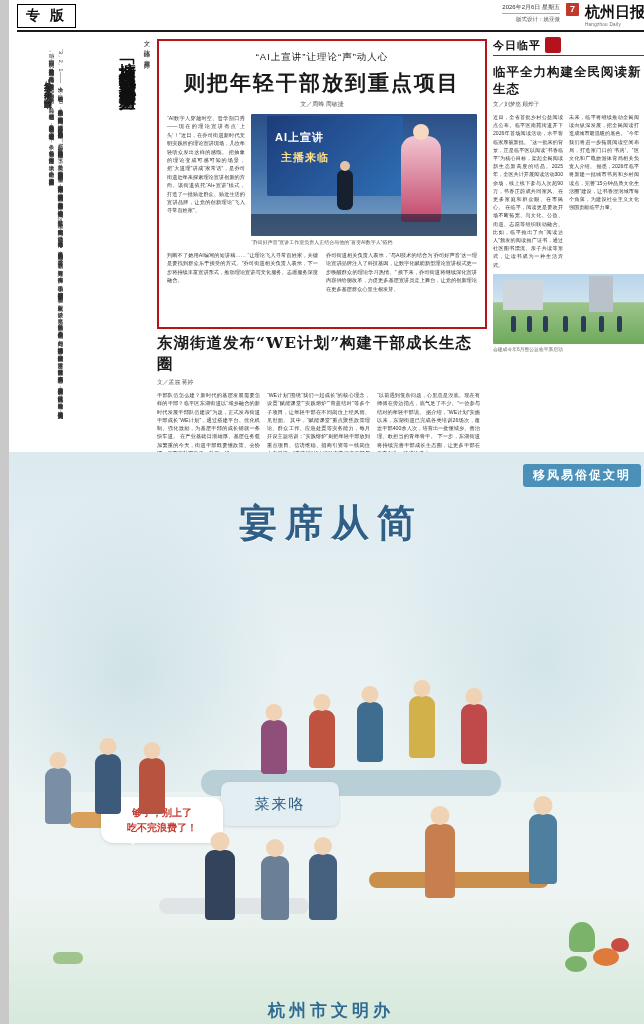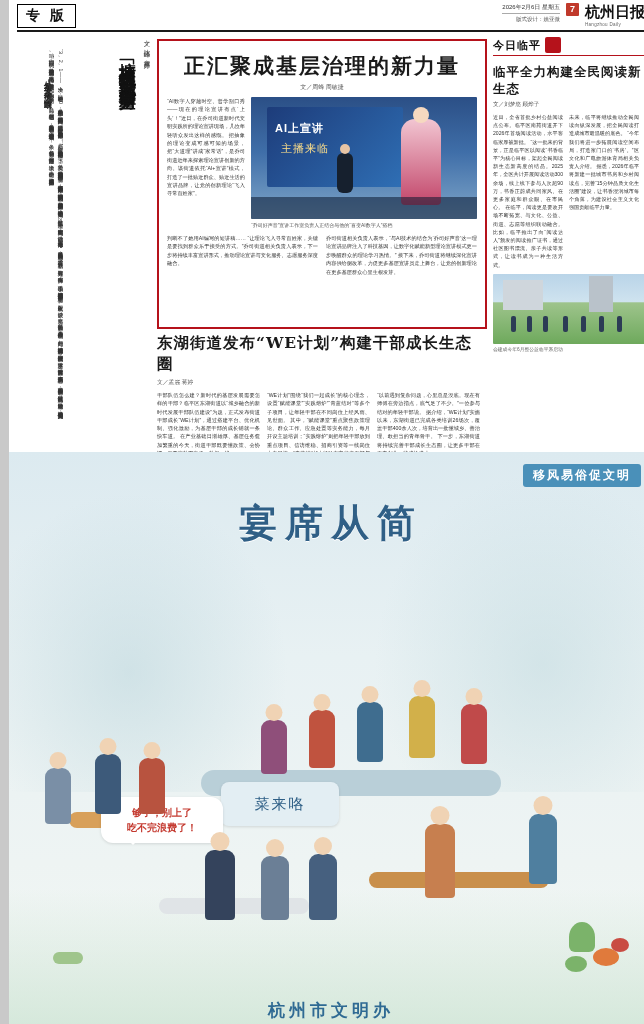--- a/index.html
+++ b/index.html
@@ -41,24 +41,24 @@
     border:2px solid #b5121b;background:#fff;padding:6px 8px;box-sizing:border-box;}
   .cb-kicker{text-align:center;font-size:9.5px;color:#222;margin-top:4px;letter-spacing:1px;}
   .cb-title{text-align:center;font-family:"DejaVu Serif","Liberation Serif",serif;
     font-weight:bold;font-size:21px;color:#1a1a1a;letter-spacing:2px;margin:5px 0 3px;}
   .cb-byline{text-align:center;font-size:6px;color:#555;margin-bottom:5px;}
   .cb-flex{display:flex;gap:6px;}
   .cb-col{width:86px;font-size:5.2px;line-height:8.4px;color:#333;text-align:justify;}
   .cb-photo{width:226px;}
   .cb-photo .ph{width:226px;height:122px;border-radius:1px;position:relative;overflow:hidden;
     background:linear-gradient(180deg,#2b4f86 0%,#3f6ea8 45%,#7fa6c9 100%);}
-  .ph .screen{position:absolute;left:16px;top:10px;width:136px;height:80px;
+  .ph .screen{position:absolute;left:16px;top:2px;width:136px;height:80px;
     background:linear-gradient(135deg,#1d3c7a,#2f6fb5);border-radius:2px;}
   .ph .screen .t1{position:absolute;left:8px;top:14px;color:#fff;font-size:11px;font-weight:bold;letter-spacing:1px;}
-  .ph .screen .t2{position:absolute;left:14px;top:34px;color:#ffe08a;font-size:11px;font-weight:normal;letter-spacing:1px;}
+  .ph .screen .t2{position:absolute;left:14px;top:34px;color:#ffe08a;font-size:11px;font-weight:bold;letter-spacing:1px;}
   .ph .figure{position:absolute;left:150px;top:22px;width:40px;height:86px;
     background:linear-gradient(180deg,#f2c6d2,#c2466a);border-radius:14px 14px 4px 4px;}
   .ph .figure:after{content:"";position:absolute;left:12px;top:-12px;width:16px;height:16px;
     border-radius:50%;background:#f6d9c0;}
   .ph .speaker{position:absolute;left:86px;top:56px;width:16px;height:40px;background:#16202e;border-radius:6px;}
   .ph .speaker:after{content:"";position:absolute;left:3px;top:-9px;width:10px;height:10px;border-radius:50%;background:#e7c4a4;}
   .ph .stage{position:absolute;left:0;bottom:0;width:100%;height:22px;background:rgba(10,24,48,.55);}
   .cb-cap{font-size:5px;color:#555;margin-top:3px;line-height:7px;text-align:justify;}
   .cb-bottom{display:flex;gap:8px;margin-top:5px;}
   .cb-bcol{width:152px;font-size:5.2px;line-height:8.4px;color:#333;text-align:justify;}
@@ -166,21 +166,22 @@
 “以前送餐累了只能在路边歇脚，现在有了‘暖新驿站’，歇脚有地方、喝水有保障。”骑手小李说。塘栖镇在全镇范围内布设了多个“骑手驿站”，配备饮水机、微波炉、充电桩、医药箱等设施，为户外工作者提供便利。
 
 与此同时，塘栖镇还依托党群服务中心，定期开展技能培训、政策宣讲、子女托管等服务项目，把实事办到骑手心坎上。
 
 “骑手们每天穿梭在大街小巷，对社区情况最熟悉、对隐患最敏感。”塘栖镇党委相关负责人介绍，镇里正探索建立“骑手吹哨、部门报到”机制，发动骑手担任安全隐患信息员、文明风尚传播员、政策宣传引导员，让“一人一岗”变成“一路一网”。
 
 目前，塘栖镇已有200余名骑手加入志愿服务队伍，累计上报各类城市管理线索300余条，参与文明劝导、防诈宣传等活动50余场次。小小的红马甲，正汇聚成基层治理的新力量。</div>
     </div>
 
     <div class="center-box">
-      <div class="cb-title">正汇聚成基层治理的新力量</div>
+      <div class="cb-kicker">“AI上宣讲”让理论“声”动人心</div>
+      <div class="cb-title">则把年轻干部放到重点项目</div>
       <div class="cb-byline">文／周蜂 周敏捷</div>
       <div class="cb-flex">
         <div class="cb-col">“AI数字人穿越时空、哲学别口秀——现在的理论宣讲有点‘上头’！”近日，在乔司街道新时代文明实践所的理论宣讲现场，几位年轻听众发出这样的感慨。
 
 把抽象的理论变成可感可知的场景，把“大道理”讲成“家常话”，是乔司街道近年来探索理论宣讲创新的方向。该街道依托“AI+宣讲”模式，打造了一批贴近群众、贴近生活的宣讲品牌，让党的创新理论“飞入寻常百姓家”。</div>
         <div class="cb-photo">
           <div class="ph">
             <div class="screen">
               <div class="t1">AI上宣讲</div>
               <div class="t2">主播来临</div>

